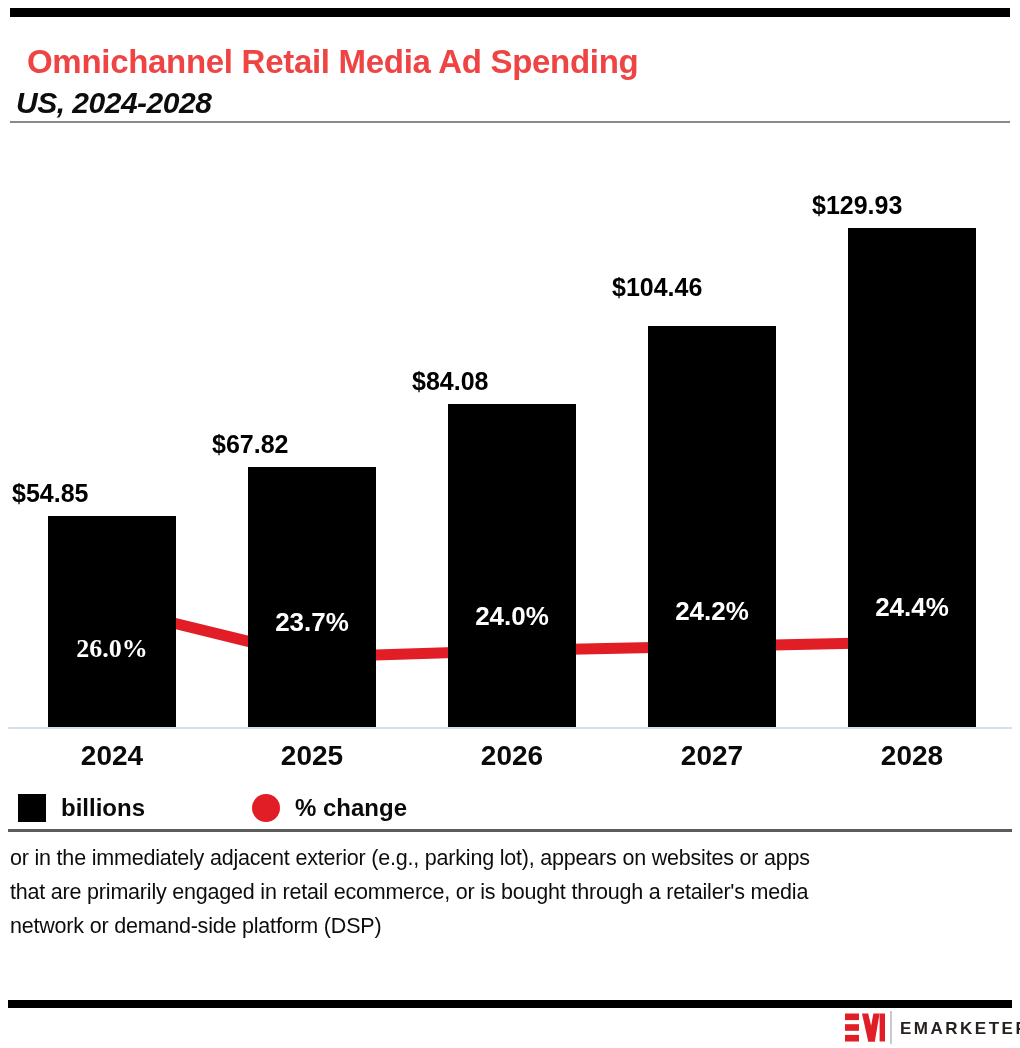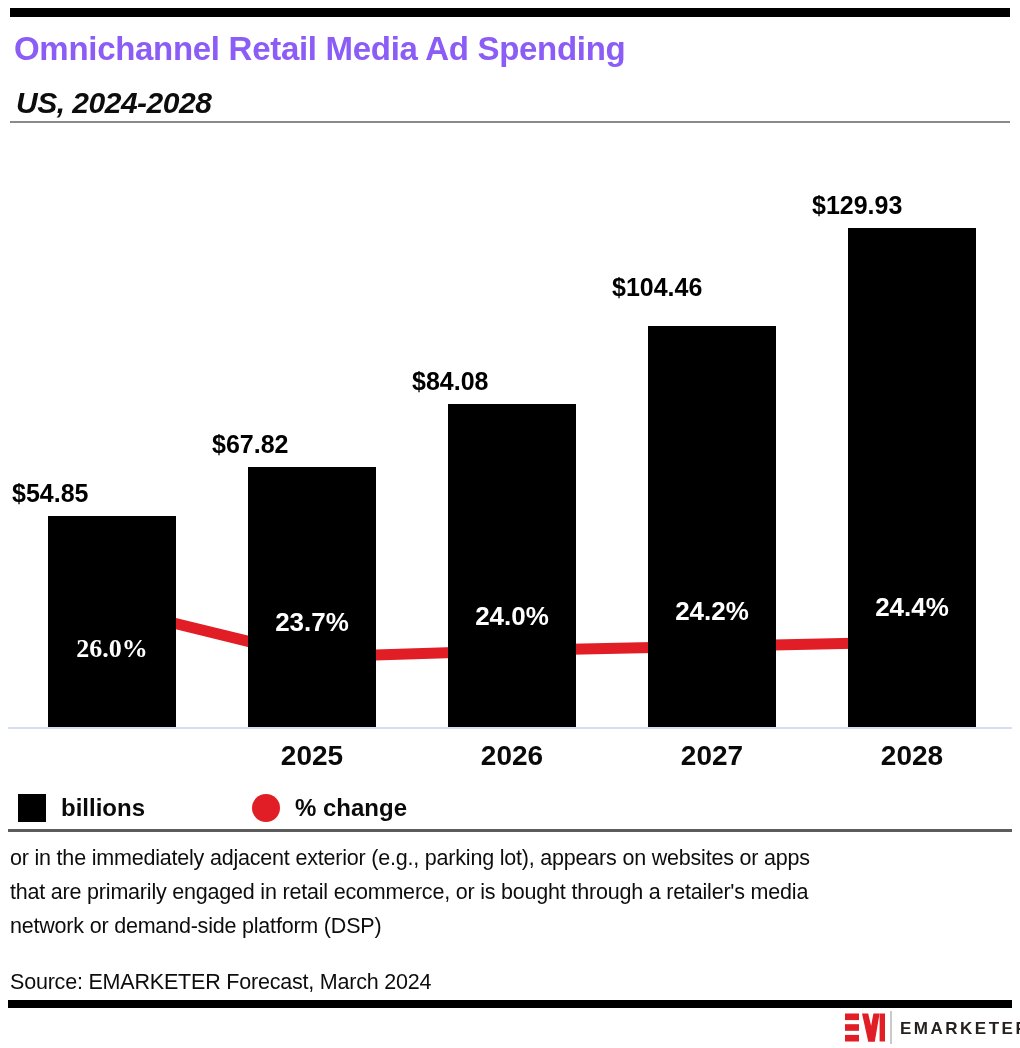--- a/index.html
+++ b/index.html
@@ -32,38 +32,39 @@
   .logo-divider{left:890px;top:1011px;width:2px;height:33px;background:#c9c9c9;}
   .logo-wordmark{left:900px;top:1019px;font-size:17px;font-weight:700;letter-spacing:2.5px;color:#26211e;white-space:nowrap;}
 </style>
 </head>
 <body>
 
 <div class="page">
 
   <div class="abs top-rule"></div>
 
-  <h1 class="abs chart-title" style="margin: 4px; color: #8b5cf6;">Omnichannel Retail Media Ad Spending</h1>
+  <h1 class="abs chart-title" style="margin: 17px; color: #ef4444;">Omnichannel Retail Media Ad Spending</h1>
   <h2 class="abs chart-subtitle" style="margin:6px">US, 2024-2028</h2>
 
   <div class="abs header-rule"></div>
 
   <div class="chart" id="chart">
     <div class="abs baseline"></div>
     <svg class="line-svg" id="line-svg" width="1020" height="1048" viewBox="0 0 1020 1048">
         <polyline points="112,608 312,656.99 512,650.6 712,646.34 912,642.08" fill="none" stroke="#e11d25" stroke-width="11" stroke-linecap="round" stroke-linejoin="round"></polyline>
         <circle cx="112" cy="608" r="13.5" fill="#e11d25"></circle>
         <circle cx="312" cy="656.99" r="13.5" fill="#e11d25"></circle>
         <circle cx="512" cy="650.6" r="13.5" fill="#e11d25"></circle>
         <circle cx="712" cy="646.34" r="13.5" fill="#e11d25"></circle>
         <circle cx="912" cy="642.08" r="13.5" fill="#e11d25"></circle>
       </svg>
   <div class="bar" style="left: 48px; top: 516.376px; width: 128px; height: 210.624px; background: rgb(0, 0, 0);"></div>
       <div class="bar-value" style="left: 12px; top: 479.376px;">$54.85</div>
       <div class="pct-label" style="left: 12px; top: 634px; font-family: Liberation Serif, serif;">26.0%</div>
+      <div class="year-label" style="left: 12px; top: 740px;">2024</div>
       <div class="bar" style="left: 248px; top: 466.571px; width: 128px; height: 260.429px; background: rgb(0, 0, 0);"></div>
       <div class="bar-value" style="left: 212px; top: 429.571px;">$67.82</div>
       <div class="pct-label" style="left: 212px; top: 606.99px;">23.7%</div>
       <div class="year-label" style="left: 212px; top: 740px;">2025</div>
       <div class="bar" style="left: 448px; top: 404.133px; width: 128px; height: 322.867px; background: rgb(0, 0, 0);"></div>
       <div class="bar-value" style="left: 412px; top: 367.133px;">$84.08</div>
       <div class="pct-label" style="left: 412px; top: 600.6px;">24.0%</div>
       <div class="year-label" style="left: 412px; top: 740px;">2026</div>
       <div class="bar" style="left: 648px; top: 325.874px; width: 128px; height: 401.126px; background: rgb(0, 0, 0);"></div>
       <div class="bar-value" style="left: 612px; top: 273px;">$104.46</div>
@@ -83,21 +84,20 @@
   </div>
 
   <div class="abs mid-rule"></div>
 
   <div class="abs note">
     <div>or in the immediately adjacent exterior (e.g., parking lot), appears on websites or apps</div>
     <div>that are primarily engaged in retail ecommerce, or is bought through a retailer's media</div>
     <div>network or demand-side platform (DSP)</div>
   </div>
 
-  <div class="abs source">Source: EMARKETER Forecast, March 2024</div>
 
   <div class="abs bottom-rule"></div>
 
   <svg class="abs logo-mark" width="40" height="29" viewBox="0 0 40 28">
     <g fill="#e11d25">
       <rect x="0" y="0" width="14" height="6.6"></rect>
       <rect x="0" y="10.7" width="14" height="6.6"></rect>
       <rect x="0" y="21.4" width="14" height="6.6"></rect>
       <polygon points="17,0 23.2,0 29.8,28 23.2,28"></polygon>
       <polygon points="28.4,0 34.6,0 29.8,28 23.2,28"></polygon>

